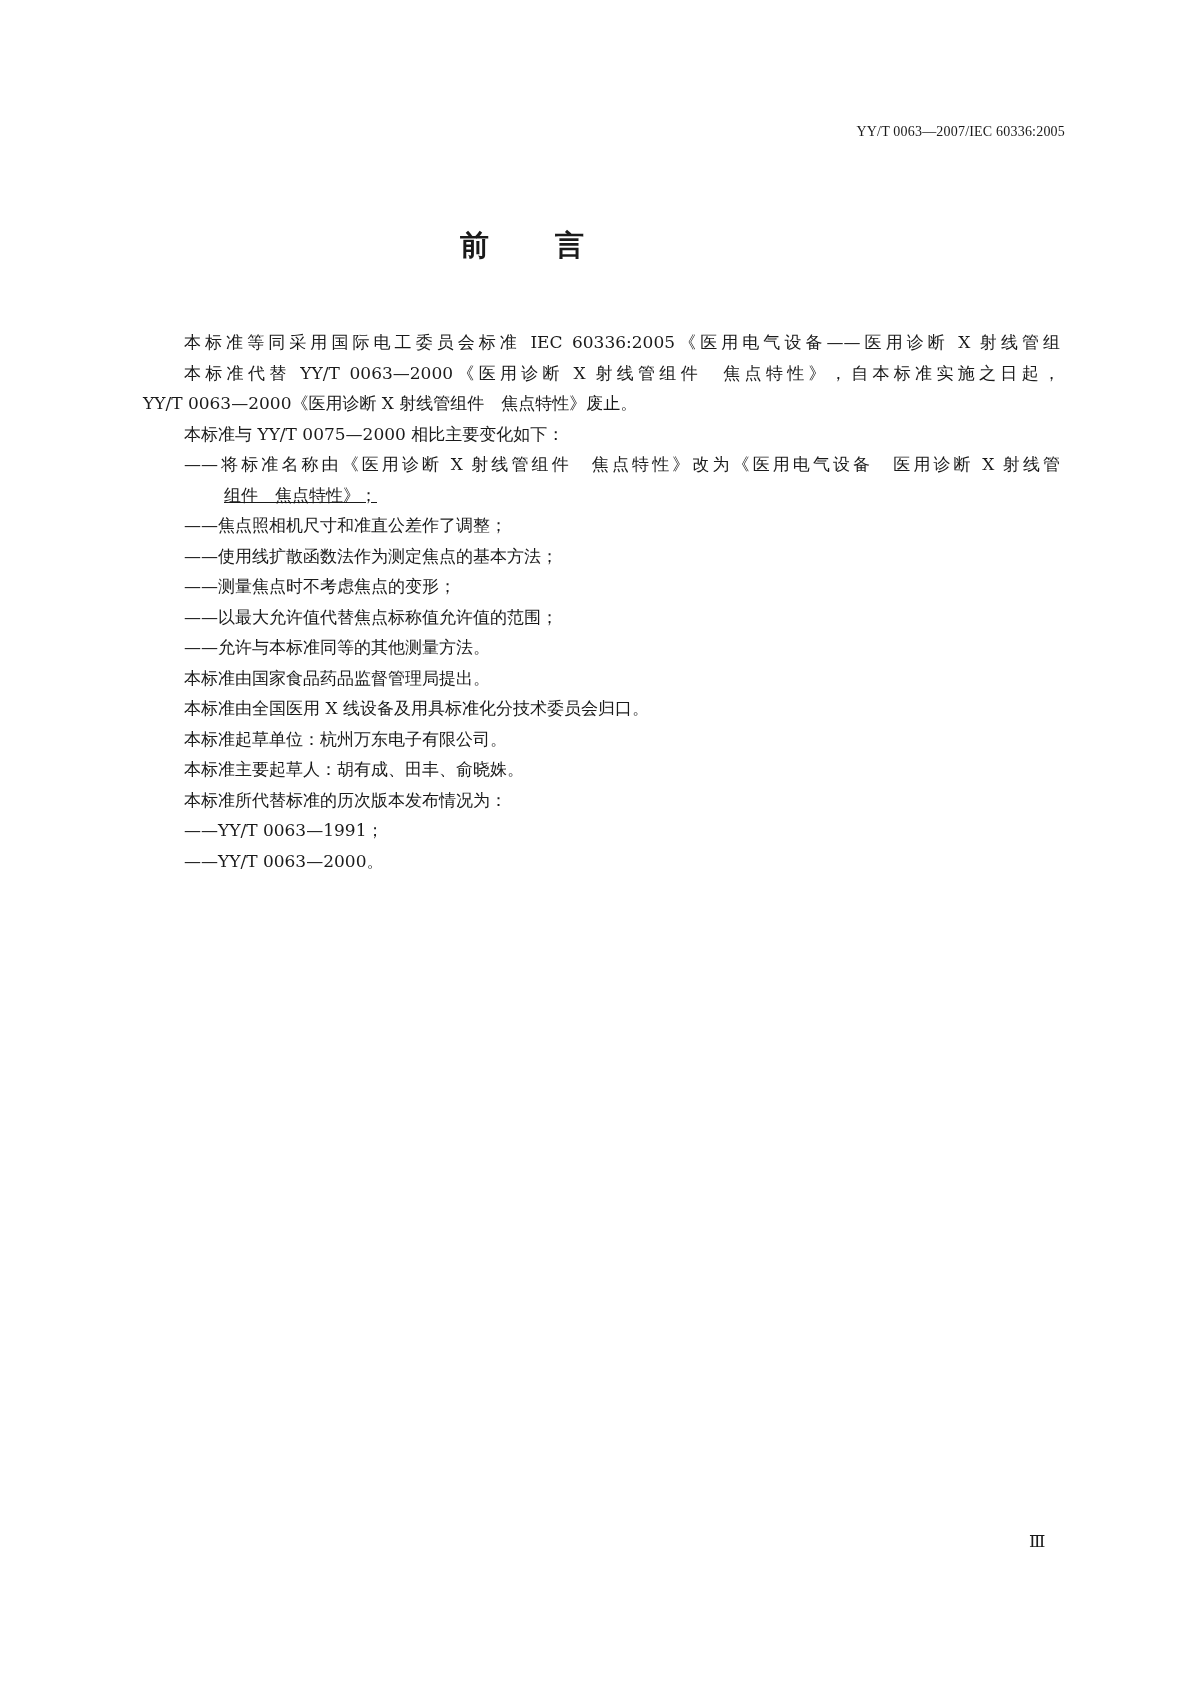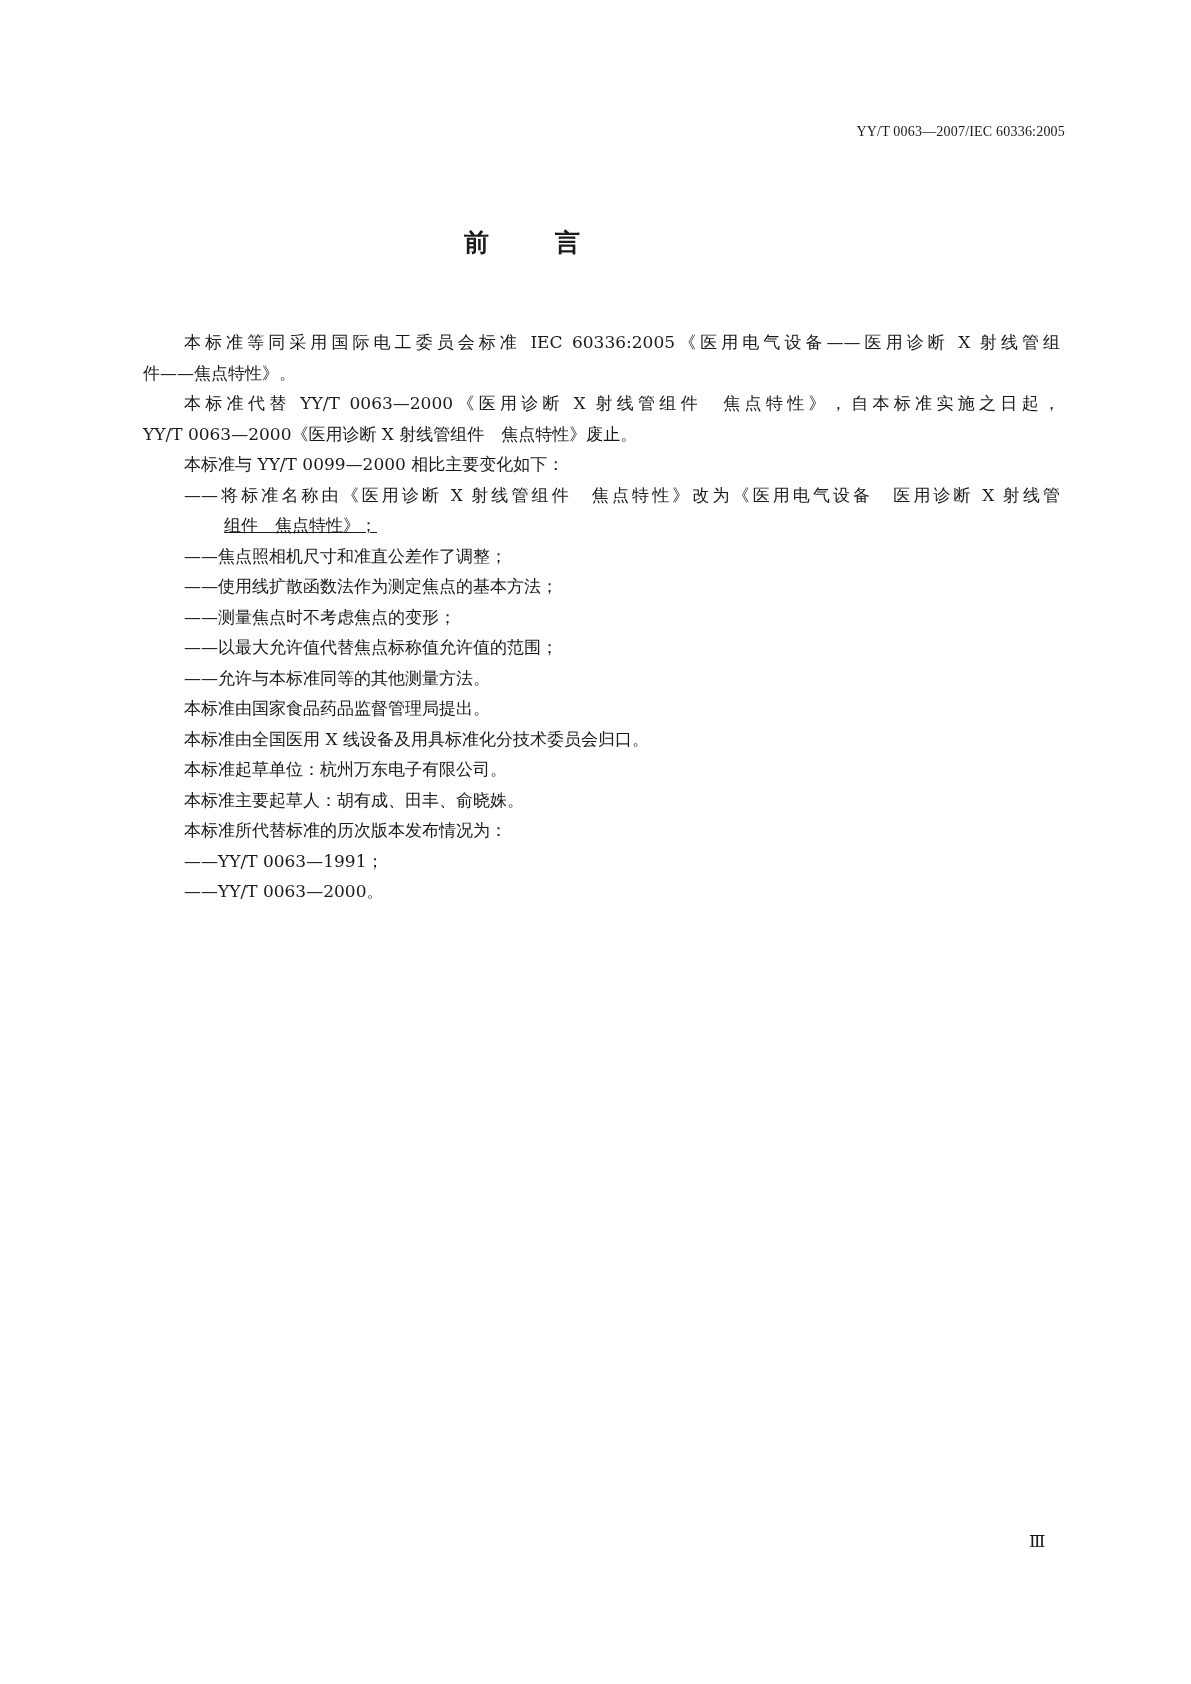--- a/index.html
+++ b/index.html
@@ -2,21 +2,21 @@
 <html><head>
 <meta charset="utf-8">
 <style>
   html, body { margin: 0; padding: 0; background: #ffffff; }
   body { width: 1191px; height: 1684px; position: relative; overflow: hidden;
          font-family: "DejaVu Serif", "Liberation Serif", serif; color: #1a1a1a; }
   .header { position: absolute; top: 124px; right: 126px; font-size: 14px;
             font-family: "Liberation Serif", "DejaVu Serif", serif; letter-spacing: 0.2px; }
   .title { position: absolute; top: 226px; left: 0; width: 1044px; text-align: center;
            font-family: "DejaVu Sans", "Liberation Sans", sans-serif; font-weight: bold;
-           font-size: 25px; letter-spacing: 0; }
+           font-size: 29px; letter-spacing: 0; }
   .title span { display: inline-block; }
   .title .gap { width: 66px; }
   .body { position: absolute; top: 327px; left: 143px; width: 917px;
           font-size: 17px; line-height: 30.5px; }
   .line { white-space: nowrap; height: 30.5px; }
   .indent { padding-left: 41px; }
   .dash { padding-left: 41px; }
   .cont { padding-left: 81px; text-decoration: underline; }
   .just { text-align: justify; text-align-last: justify; white-space: normal; }
   .pagenum { position: absolute; top: 1531px; left: 1029px; font-size: 17px;
@@ -26,24 +26,23 @@
 <body>
 
 <div class="header">YY/T 0063—2007/IEC 60336:2005</div>
 
 <div class="title">
   <span>前</span><span class="gap"></span><span>言</span>
 </div>
 
 <div class="body">
   <div class="line indent just">本标准等同采用国际电工委员会标准 IEC 60336:2005《医用电气设备——医用诊断 X 射线管组</div>
-  <div class="line">件——焦点特性》。</div>
   <div class="line indent just">本标准代替 YY/T 0063—2000《医用诊断 X 射线管组件　焦点特性》，自本标准实施之日起，</div>
   <div class="line">YY/T 0063—2000《医用诊断 X 射线管组件　焦点特性》废止。</div>
-  <div class="line indent">本标准与 YY/T 0099—2000 相比主要变化如下：</div>
+  <div class="line indent">本标准与 YY/T 0075—2000 相比主要变化如下：</div>
 
   <div class="line dash just">——将标准名称由《医用诊断 X 射线管组件　焦点特性》改为《医用电气设备　医用诊断 X 射线管</div>
   <div class="line cont">组件　焦点特性》；</div>
   <div class="line dash">——焦点照相机尺寸和准直公差作了调整；</div>
   <div class="line dash">——使用线扩散函数法作为测定焦点的基本方法；</div>
   <div class="line dash">——测量焦点时不考虑焦点的变形；</div>
   <div class="line dash">——以最大允许值代替焦点标称值允许值的范围；</div>
   <div class="line dash">——允许与本标准同等的其他测量方法。</div>
 
   <div class="line indent">本标准由国家食品药品监督管理局提出。</div>

